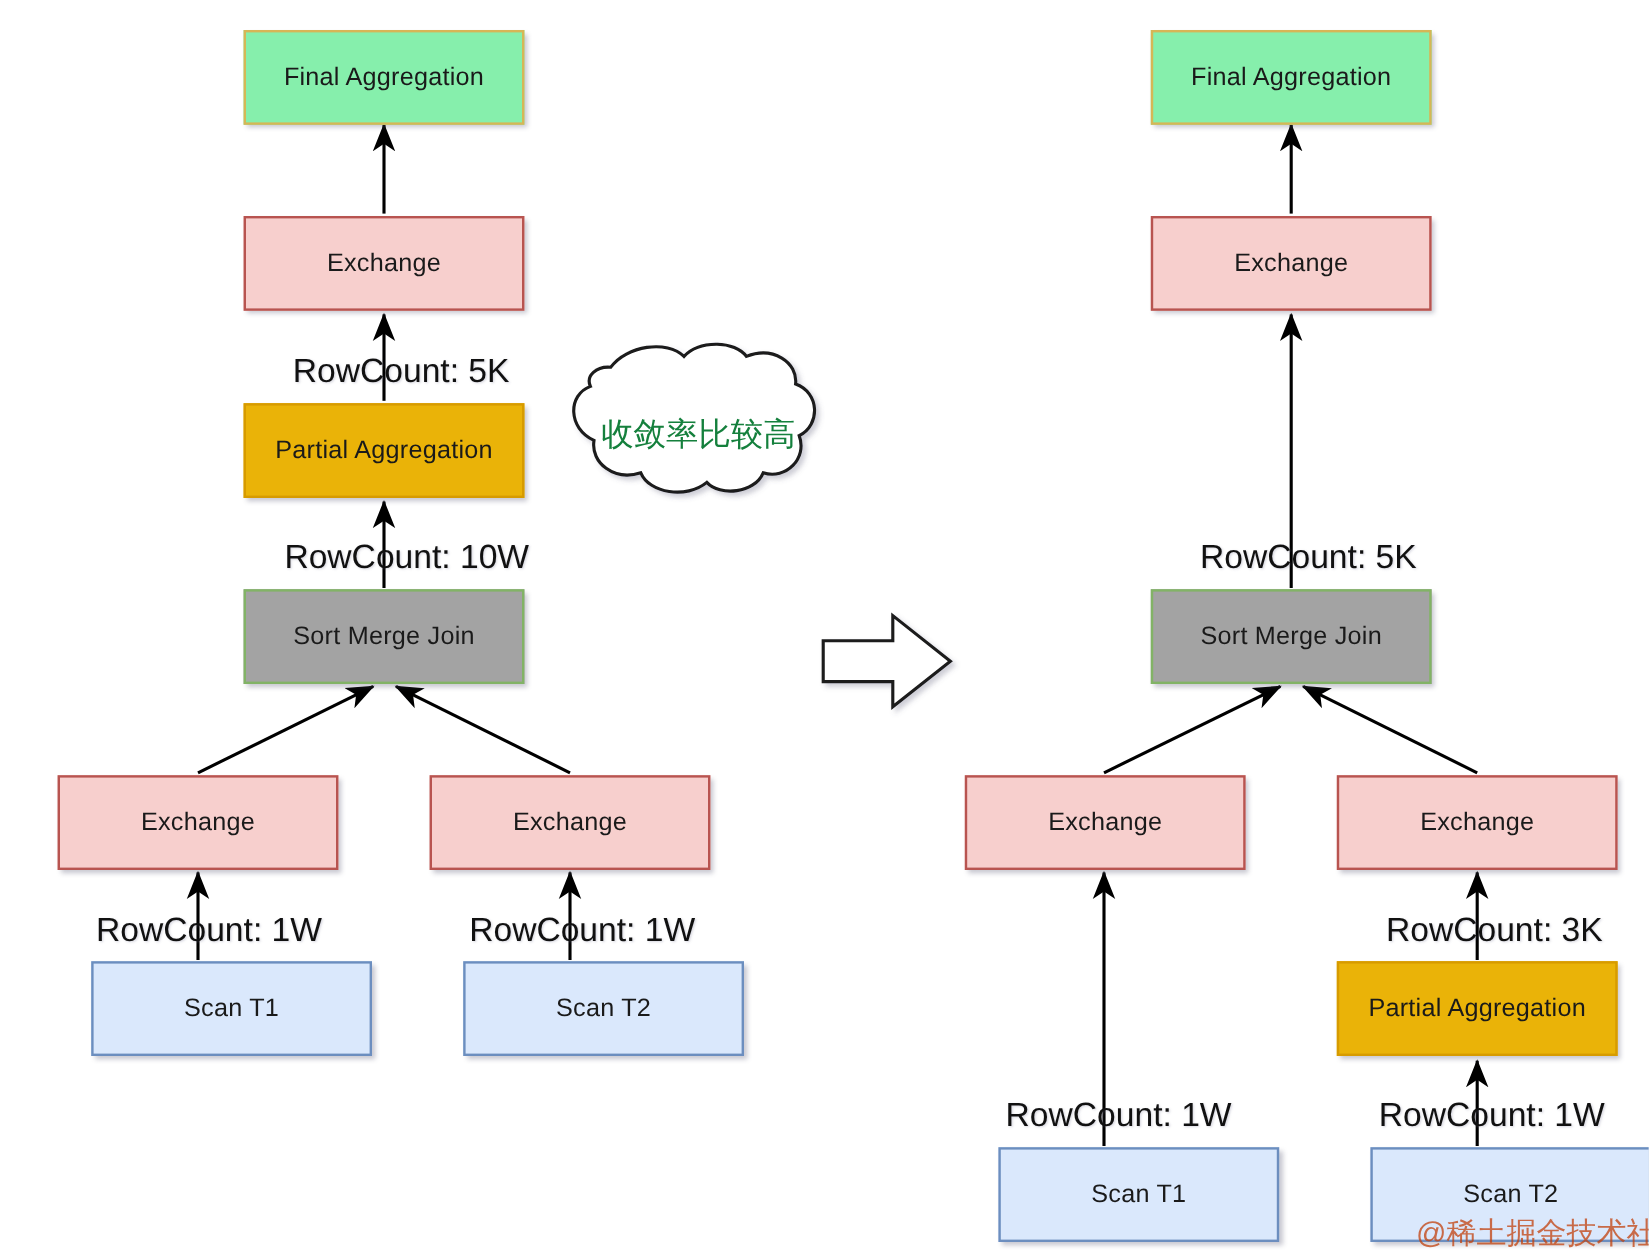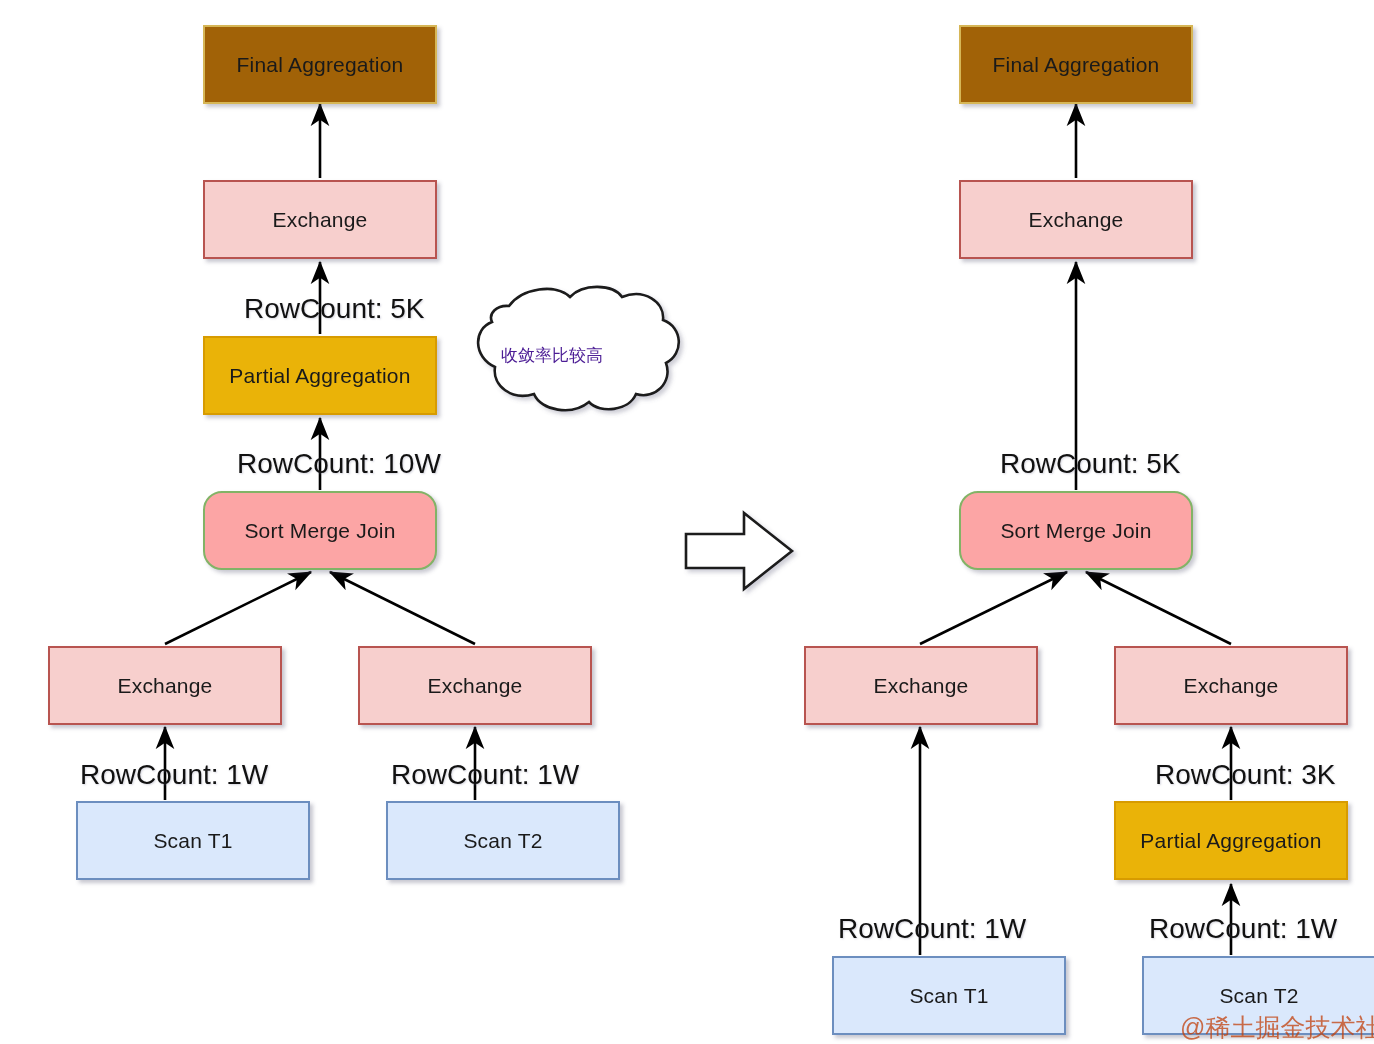--- a/index.html
+++ b/index.html
@@ -32,53 +32,52 @@
     justify-content: center;
     font-size: 21px;
     color: #1a1a1a;
     letter-spacing: 0.2px;
     border-style: solid;
     border-width: 2px;
     box-shadow: 3px 3px 4px rgba(80, 80, 110, 0.32);
     z-index: 3;
   }
   .n-final {
-    background: #a16207;
+    background: #86efac;
     border-color: #d6b656;
   }
   .n-exchange {
     background: #f7cfcd;
     border-color: #b85450;
   }
   .n-partial {
     background: #eab308;
     border-color: #d79b00;
   }
   .n-join {
-    background: #fca5a5;
+    background: #a3a3a3;
     border-color: #82b366;
-    border-radius: 19px;
   }
   .n-scan {
     background: #dae8fc;
     border-color: #6c8ebf;
     margin-left: 28px;
   }
   .edge-label {
     position: absolute;
     font-size: 28px;
     color: #111111;
     white-space: nowrap;
     z-index: 4;
     text-shadow: 1px 1px 2px rgba(120,120,150,0.30);
   }
   .cloud-text {
     position: absolute;
-    font-size: 17px;
-    color: #4c1d95;
+    font-size: 27px;
+    color: #15803d;
     white-space: nowrap;
     z-index: 5;
   }
   .watermark {
     position: absolute;
     font-size: 25px;
     color: #c2410c;
     opacity: 0.75;
     white-space: nowrap;
     z-index: 6;

